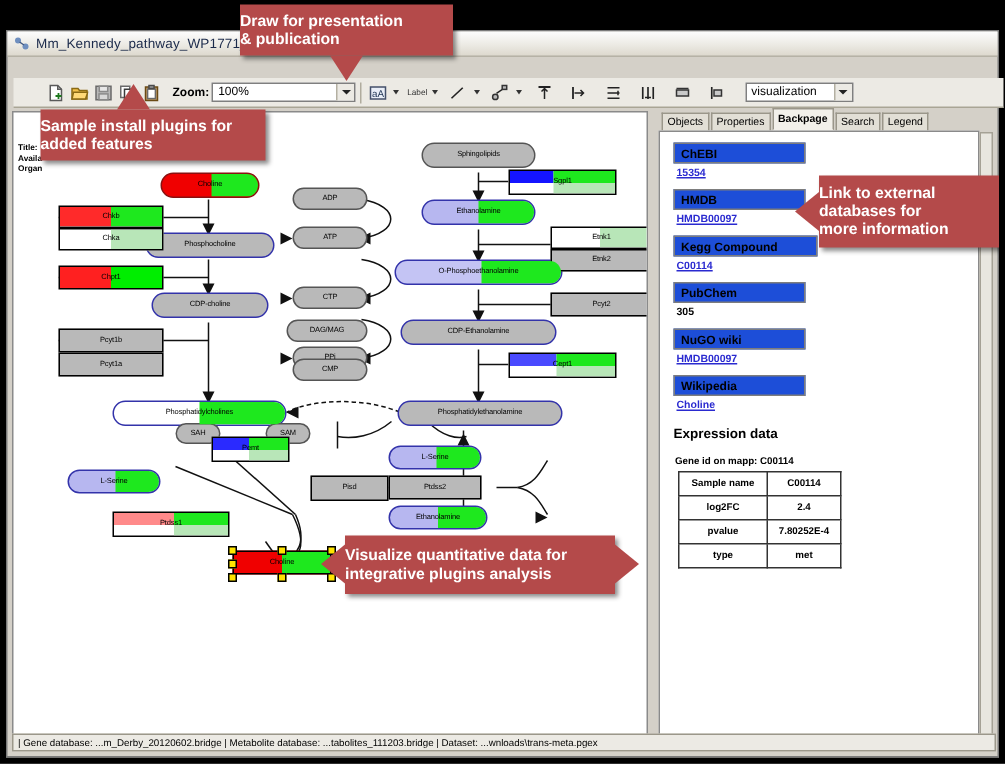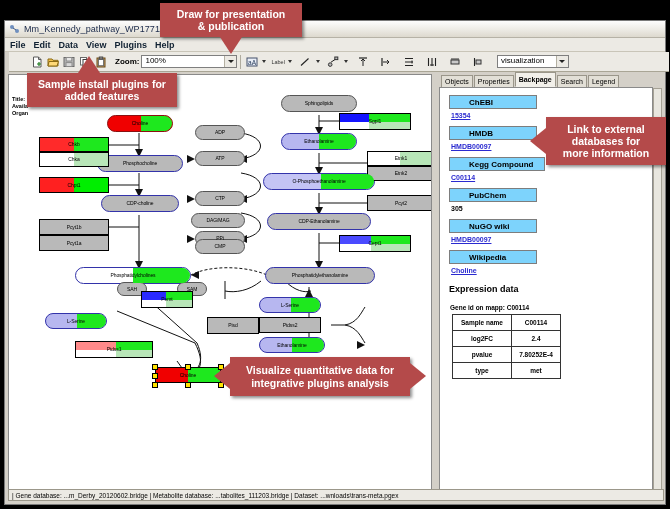--- a/index.html
+++ b/index.html
@@ -56,42 +56,42 @@
 
   
   .side{position:absolute;left:430px;top:53px;width:228px;height:424px;background:#d4d0c8;
         box-sizing:border-box;}
   .tabs{position:absolute;left:6px;top:0;height:13px;display:flex;align-items:flex-end;}
   .tab{height:11px;padding:0 3px;font-size:7px;background:#e2dfd6;border:1px solid #9a968a;
        border-bottom:none;margin-right:1px;display:flex;align-items:center;color:#000;}
   .tab.active{height:13px;background:#f2f0ea;font-weight:bold;border-bottom:1px solid #f2f0ea;}
   .sidebody{position:absolute;left:4px;top:13px;right:10px;bottom:2px;background:#fff;
             border:1px solid #8a8a8a;box-sizing:border-box;overflow:hidden;}
-  .dbbox{margin:7px 0 0 9px;width:88px;height:14px;background:#7dd3fc;border:1px solid #7d7d7d;
-         display:flex;align-items:center;padding-left:19px;box-sizing:border-box;
+  .dbbox{margin:7px 0 0 9px;width:88px;height:14px;background:#1d4ed8;border:1px solid #7d7d7d;
+         display:flex;align-items:center;padding-left:4px;box-sizing:border-box;
          font-size:8px;font-weight:bold;color:#000;}
   .dblink{margin:3px 0 0 11px;font-size:7px;color:#2a2ad0;text-decoration:underline;font-weight:bold;}
   .dbplain{margin:3px 0 0 11px;font-size:7px;color:#000;font-weight:bold;}
   .exprhdr{margin:10px 0 0 9px;font-size:9px;font-weight:bold;color:#000;}
   .genemapp{margin:10px 0 0 10px;font-size:6.5px;color:#000;font-weight:bold;}
   .exprtable{margin:3px 0 0 12px;border-collapse:collapse;}
   .exprtable td{border:1px solid #333;font-size:6.5px;text-align:center;height:13px;color:#000;font-weight:bold;}
   .exprtable td.k{width:56px;}
   .exprtable td.v{width:46px;}
 
   .sidebar-scroll{position:absolute;right:1px;top:14px;width:9px;bottom:2px;background:#e8e6df;border:1px solid #a5a195;box-sizing:border-box;}
 
   
   .status{position:absolute;left:3px;bottom:3px;width:656px;height:12px;background:#eceae4;
           border:1px solid #9b978a;box-sizing:border-box;display:flex;align-items:center;
           padding-left:3px;font-size:6.5px;color:#000;}
 
   
   .callout{position:absolute;background:#b44a4a;color:#fff;font-weight:bold;
-           display:flex;align-items:center;justify-content:center;text-align:center;
+           display:flex;align-items:flex-start;justify-content:center;text-align:center;
            box-shadow:2px 2px 3px rgba(0,0,0,.45);z-index:40;line-height:1.15;}
   .arrow-down{position:absolute;width:0;height:0;z-index:40;
       border-left:11px solid transparent;border-right:11px solid transparent;border-top:17px solid #b44a4a;}
   .arrow-up{position:absolute;width:0;height:0;z-index:40;
       border-left:11px solid transparent;border-right:11px solid transparent;border-bottom:17px solid #b44a4a;}
   .arrow-left{position:absolute;width:0;height:0;z-index:40;
       border-top:13px solid transparent;border-bottom:13px solid transparent;border-right:16px solid #b44a4a;}
   .arrow-right{position:absolute;width:0;height:0;z-index:40;
       border-top:13px solid transparent;border-bottom:13px solid transparent;border-left:16px solid #b44a4a;}
 </style>
@@ -106,28 +106,20 @@
       <span class="tb-ico">
         <svg width="11" height="11" viewBox="0 0 11 11">
           <circle cx="3" cy="3" r="2" fill="#6f8fbf"></circle>
           <circle cx="8" cy="7" r="2" fill="#6f8fbf"></circle>
           <path d="M4 4 L7 6" stroke="#415a85" stroke-width="1" fill="none"></path>
         </svg>
       </span>
       <span class="tb-text">Mm_Kennedy_pathway_WP1771_45176.gpml</span>
     </div>
 
-    <div class="menubar">
-      <span>File</span>
-      <span>Edit</span>
-      <span>Data</span>
-      <span>View</span>
-      <span>Plugins</span>
-      <span>Help</span>
-    </div>
 
     <div class="toolbar">
       <div class="tb-btn">
         <svg width="12" height="12" viewBox="0 0 12 12">
             <path d="M2.5 1h5l2.5 2.5V11h-7.5z" fill="#fff" stroke="#5a5a5a"></path>
             <path d="M7.5 1v2.5H10" fill="none" stroke="#5a5a5a"></path>
             <path d="M8 6v4M6 8h4" stroke="#1f7a1f" stroke-width="1.2"></path>
           </svg>
       </div>
       <div class="tb-btn">

